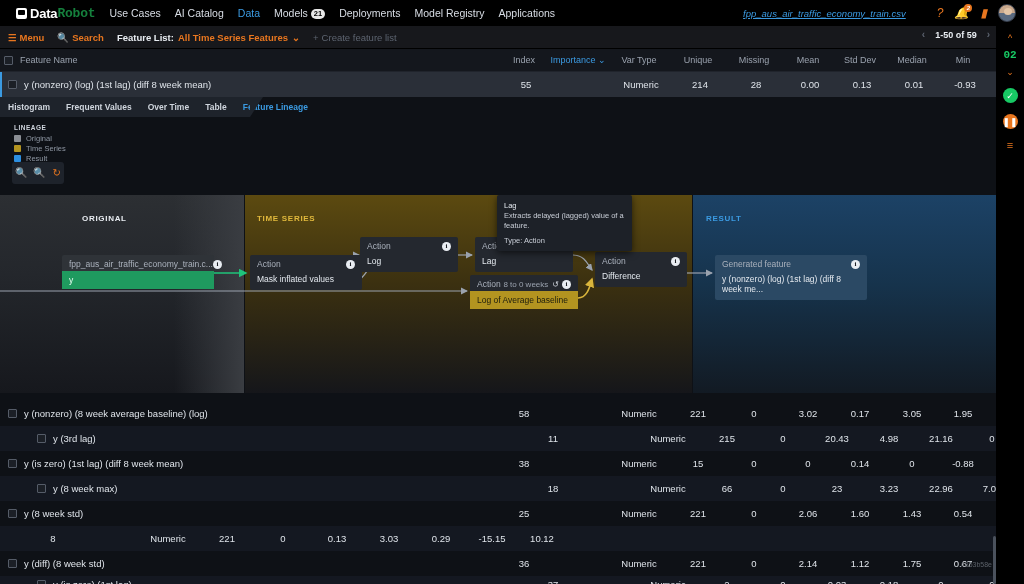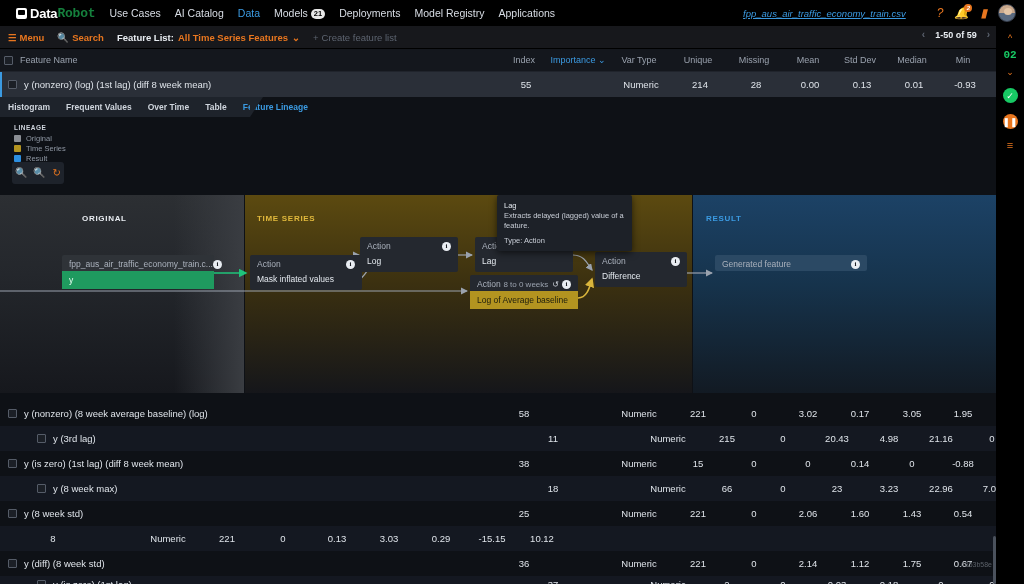--- a/index.html
+++ b/index.html
@@ -407,20 +407,21 @@
             <span class="info">i</span>
           </div>
           <div class="body">Difference</div>
         </div>
 
         <div class="node n-res">
           <div class="hdr">
             <span class="t">Generated feature</span>
             <span class="info">i</span>
           </div>
+          <div class="body">y (nonzero) (log) (1st lag) (diff 8 week me...</div>
         </div>
 
         <div class="tooltip">
           <div class="tt-t">Lag</div>
           <div class="tt-d">Extracts delayed (lagged) value of a feature.</div>
           <div class="tt-y">Type: Action</div>
         </div>
       </div>
     </div>
 

